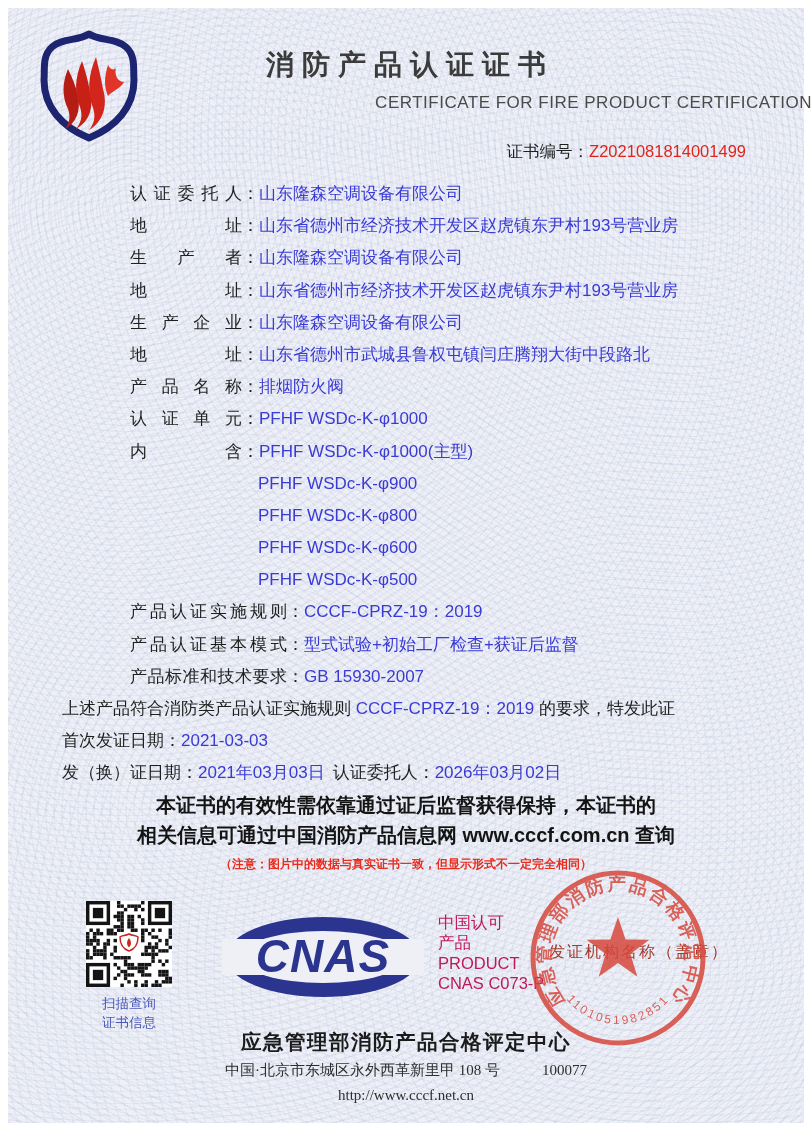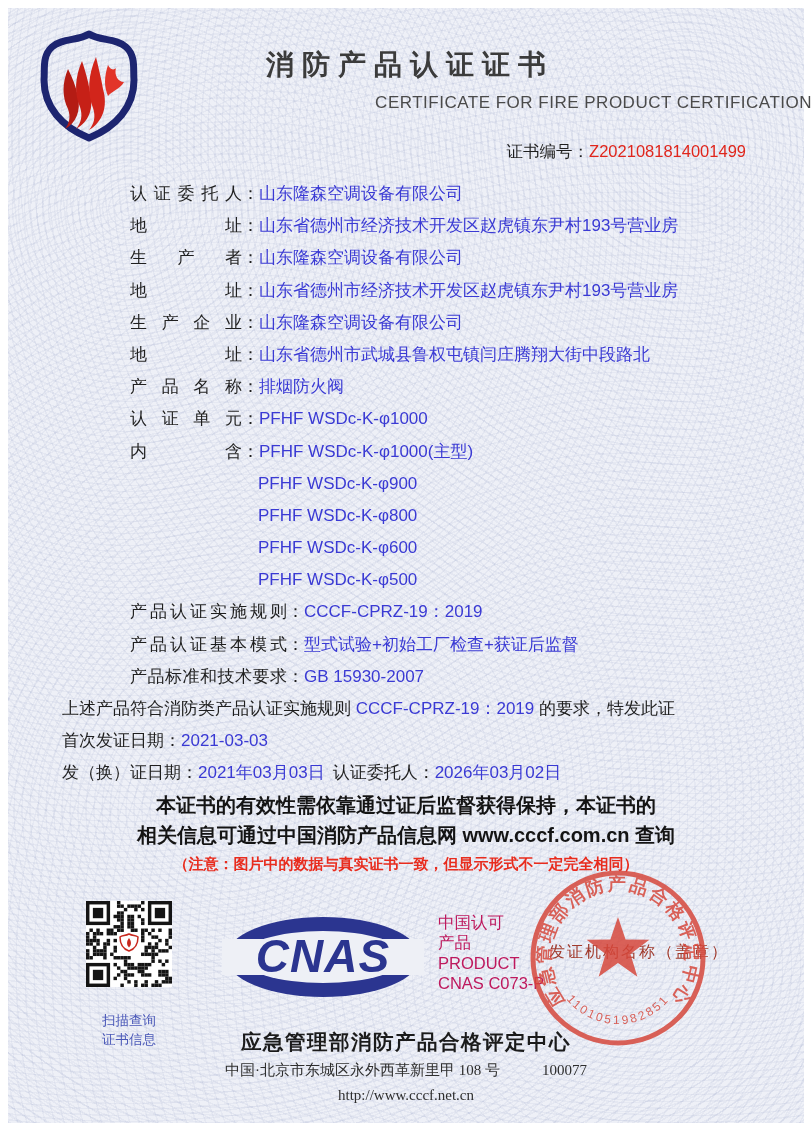--- a/index.html
+++ b/index.html
@@ -24,24 +24,24 @@
 
   .content { position:absolute; left:62px; top:178px; width:688px; font-size:17px; color:#1f1f1f; }
   .frow { line-height:32.2px; height:32.2px; padding-left:68px; white-space:nowrap; }
   .frow.model { padding-left:196px; }
   .flabel { display:inline-block; width:112px; text-align:justify; text-align-last:justify; vertical-align:top; }
   .flabel.wide { width:157px; }
   .fvalue { color:#3a3ad4; }
   .cline { line-height:32.2px; height:32.2px; text-align:left; white-space:nowrap; }
   .cline .blue { color:#3a3ad4; }
   .cbig { line-height:30px; height:30px; text-align:center; font-size:20px; font-weight:bold; color:#141414; white-space:nowrap; }
-  .cnote { line-height:24px; margin-top:2px; text-align:center; font-size:15px; font-weight:bold; color:#e82c1e; white-space:nowrap; }
+  .cnote { line-height:24px; margin-top:2px; text-align:center; font-size:12px; font-weight:bold; color:#e82c1e; white-space:nowrap; }
 
   .qr-block { position:absolute; left:84px; top:901px; width:90px; text-align:center; }
-  .qr-caption { margin-top:20px; font-size:13.5px; line-height:19px; color:#4a58b8; }
+  .qr-caption { margin-top:3px; font-size:13.5px; line-height:19px; color:#4a58b8; }
   .cnas-logo { position:absolute; left:222px; top:913px; }
   .cnas-text { position:absolute; left:438px; top:913px; line-height:20px; font-size:16.5px; color:#be185d; }
   .cnas-text .cjk { font-family:"Liberation Serif", serif; }
   .stamp-caption { position:absolute; left:549px; top:942px; font-family:"Liberation Serif", serif;
     font-size:16px; letter-spacing:2px; color:#a03a2c; white-space:nowrap; }
   .stamp { position:absolute; left:528px; top:868px; }
 
   .footer-org { position:absolute; top:1028px; left:0; width:100%; text-align:center;
     font-size:20.5px; font-weight:bold; letter-spacing:1.5px; color:#1b1b1b; }
   .footer-addr { position:absolute; top:1061px; left:0; width:100%; text-align:center;

